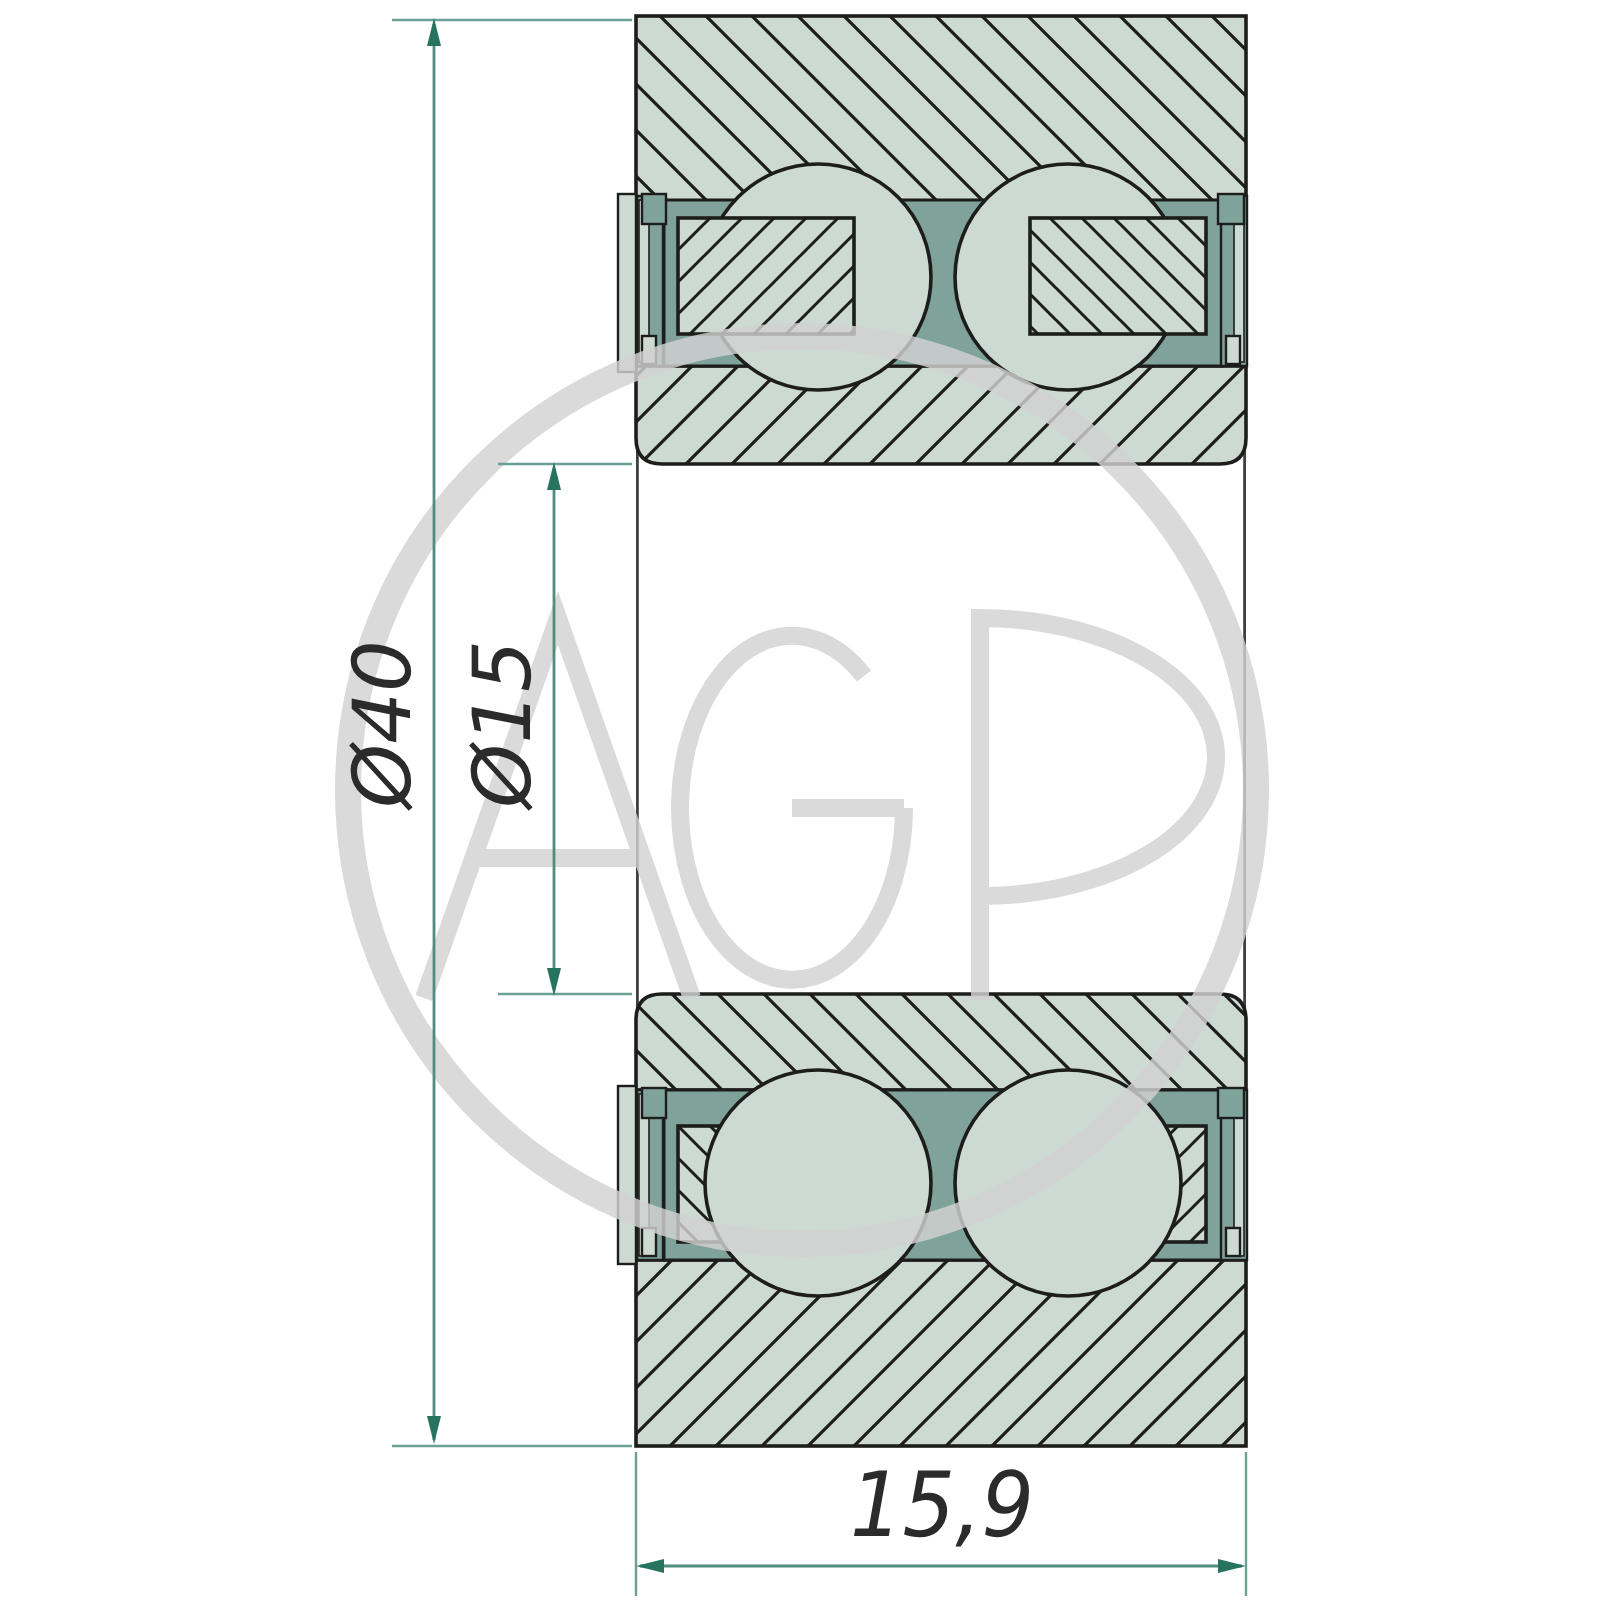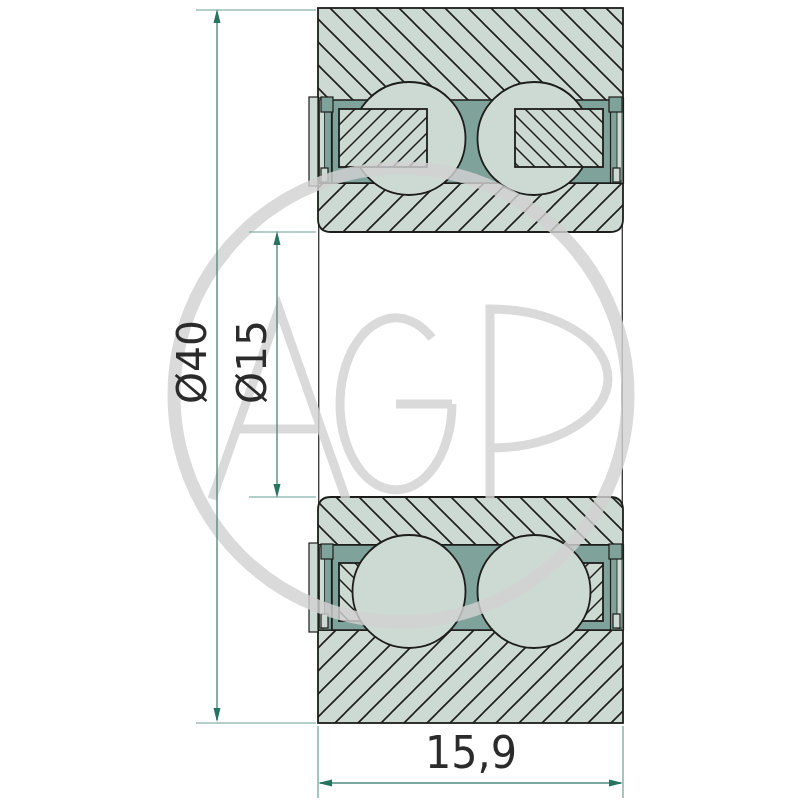--- a/index.html
+++ b/index.html
@@ -1,17 +1,17 @@
 <!DOCTYPE html>
 <html><head>
 <meta charset="utf-8">
 <style>
   html,body{margin:0;padding:0;background:#ffffff;width:800px;height:800px;overflow:hidden;}
   .stage{position:relative;width:800px;height:800px;background:#fff;
-         font-family:"DejaVu Sans","Liberation Sans",sans-serif;}
+         font-family:"DejaVu Sans","Liberation Sans",sans-serif;font-style:italic;}
   svg{display:block}
   .dim-label{fill:#2b2b2b;font-size:40px;font-family:"DejaVu Sans","Liberation Sans",sans-serif;}
   .dim-label-big{fill:#2b2b2b;font-size:45px;font-family:"DejaVu Sans","Liberation Sans",sans-serif;}
 </style>
 </head>
 <body>
 
 <div class="stage">
 <svg width="800" height="800" viewBox="0 0 800 800">
   <defs>

